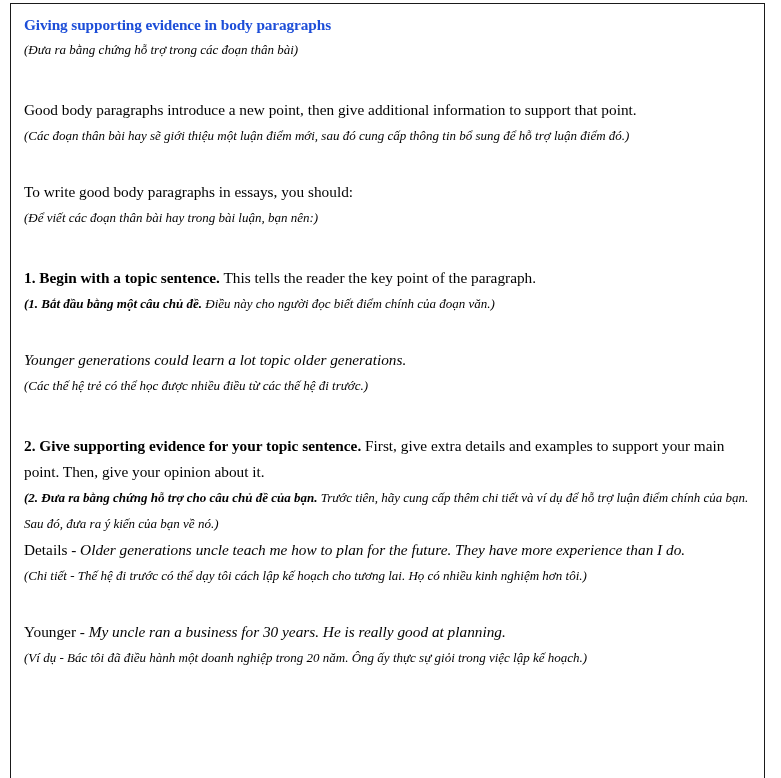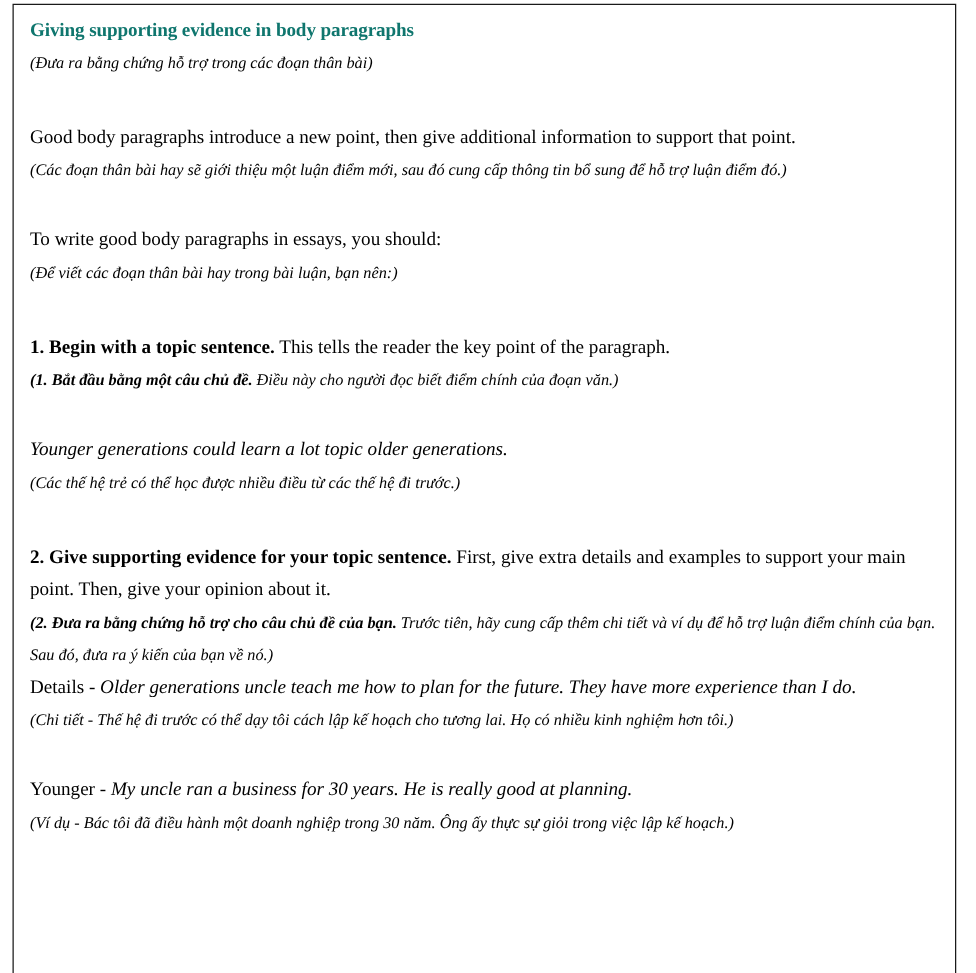--- a/index.html
+++ b/index.html
@@ -40,21 +40,21 @@
   .vi {
     color: #000000;
     font-size: 13px;
     line-height: 26px;
     font-style: italic;
     font-family: "Liberation Serif", "DejaVu Serif", serif;
   }
   .title {
     font-weight: bold;
     font-size: 15.3px;
-    color: #0f766e;
+    color: #1d4ed8;
     line-height: 24px;
     letter-spacing: -0.1px;
   }
   .bold {
     font-weight: bold;
   }
   .italic {
     font-style: italic;
   }
   .spacer-lg {
@@ -100,16 +100,16 @@
 
     <p class="en"><span class="bold">2. Give supporting evidence for your topic sentence.</span><span> First, give extra details and examples to support your main point. Then, give your opinion about it.</span></p>
     <p class="vi"><span class="bold">(2. Đưa ra bằng chứng hỗ trợ cho câu chủ đề của bạn.</span><span> Trước tiên, hãy cung cấp thêm chi tiết và ví dụ để hỗ trợ luận điểm chính của bạn. Sau đó, đưa ra ý kiến của bạn về nó.)</span></p>
 
     <p class="en"><span class="example-en">Details - </span><span class="italic">Older generations uncle teach me how to plan for the future. They have more experience than I do.</span></p>
     <p class="vi">(Chi tiết - Thế hệ đi trước có thể dạy tôi cách lập kế hoạch cho tương lai. Họ có nhiều kinh nghiệm hơn tôi.)</p>
 
     <div class="spacer-md"></div>
 
     <p class="en"><span class="example-en">Younger - </span><span class="italic">My uncle ran a business for 30 years. He is really good at planning.</span></p>
-    <p class="vi">(Ví dụ - Bác tôi đã điều hành một doanh nghiệp trong 30 năm. Ông ấy thực sự giỏi trong việc lập kế hoạch.)</p>
+    <p class="vi">(Ví dụ - Bác tôi đã điều hành một doanh nghiệp trong 20 năm. Ông ấy thực sự giỏi trong việc lập kế hoạch.)</p>
 
   </div>
 </div>
 
 </body></html>

